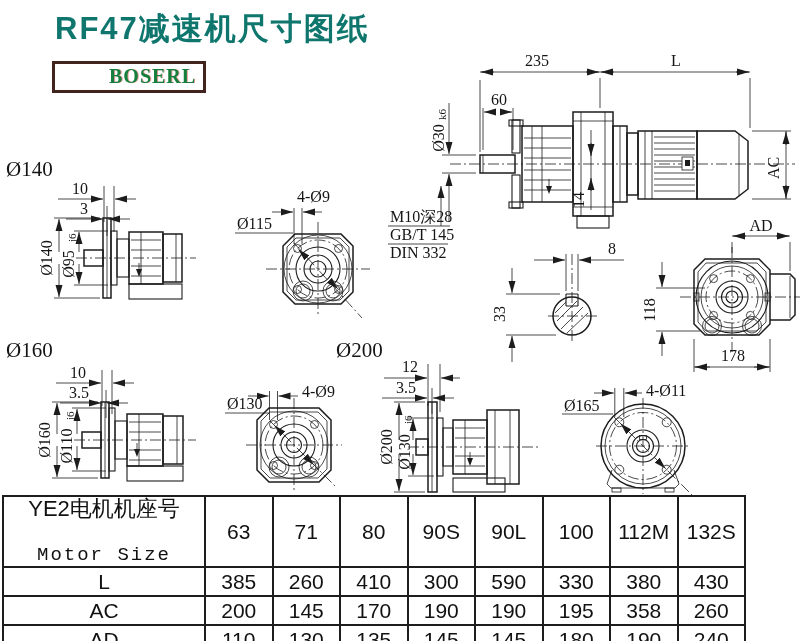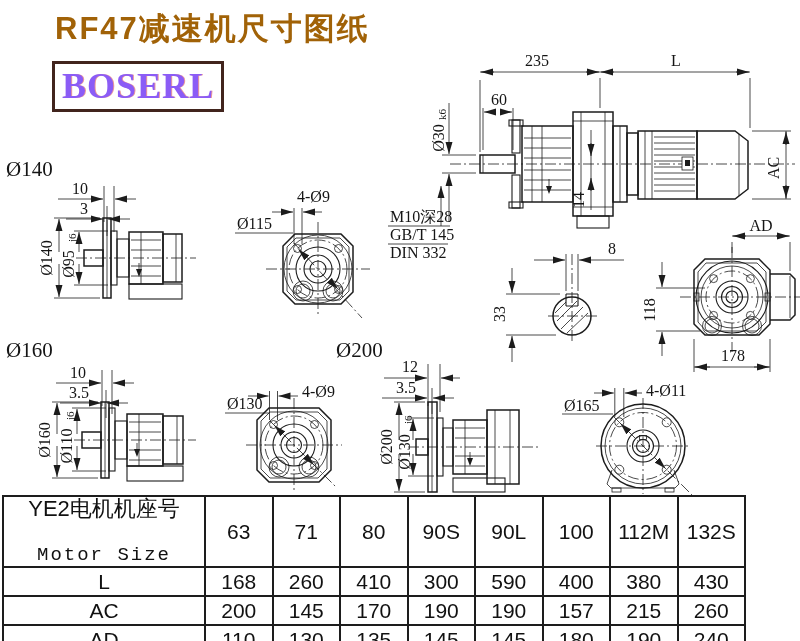--- a/index.html
+++ b/index.html
@@ -1,23 +1,23 @@
 <!DOCTYPE html>
 <html><head>
 <meta charset="utf-8">
 <style>
   html,body{margin:0;padding:0;background:#fff;}
   body{width:800px;height:641px;position:relative;overflow:hidden;
        font-family:"Liberation Sans",sans-serif;}
   .page-title{position:absolute;left:55px;top:8px;font-size:31px;font-weight:bold;
-       color:#a16207;letter-spacing:2px;font-family:"Liberation Sans",sans-serif;}
+       color:#0f766e;letter-spacing:2px;font-family:"Liberation Sans",sans-serif;}
   .logo-box{position:absolute;left:52px;top:61px;border:3px solid #41241d;
        background:#fff;padding:1px 7px 2px 7px;}
-  .logo-text{font-family:"Liberation Serif",serif;font-weight:bold;font-size:36px;
-       color:#8b5cf6;letter-spacing:1px;text-shadow:1px 0 0 rgba(210,30,30,.45);}
+  .logo-text{font-family:"Liberation Serif",serif;font-weight:bold;font-size:20px;
+       color:#15803d;letter-spacing:1px;text-shadow:1px 0 0 rgba(210,30,30,.45);margin-left:47px;}
   svg{position:absolute;left:0;top:0;}
   svg text{fill:#151515;font-family:"Liberation Serif",serif;}
   .dt{font-size:16px;}
   .dts{font-size:11px;}
   .lbl{font-size:21px;}
   .ol{stroke:#1c1c1c;stroke-width:1.5;fill:none;}
   .ml{stroke:#1c1c1c;stroke-width:1.1;fill:none;}
   .tl{stroke:#1c1c1c;stroke-width:0.8;fill:none;}
   .cl{stroke:#1c1c1c;stroke-width:0.8;fill:none;stroke-dasharray:11 3 2 3;}
   .solid{fill:#1c1c1c;stroke:none;}
@@ -433,38 +433,38 @@
     <td class="col-hd">71</td>
     <td class="col-hd">80</td>
     <td class="col-hd">90S</td>
     <td class="col-hd">90L</td>
     <td class="col-hd">100</td>
     <td class="col-hd">112M</td>
     <td class="col-hd">132S</td>
   </tr>
   <tr style="height:29px">
     <td>L</td>
-    <td>168</td>
+    <td>385</td>
     <td>260</td>
     <td>410</td>
     <td>300</td>
     <td>590</td>
-    <td>400</td>
+    <td>330</td>
     <td>380</td>
     <td>430</td>
   </tr>
   <tr style="height:29px">
     <td>AC</td>
     <td>200</td>
     <td>145</td>
     <td>170</td>
     <td>190</td>
     <td>190</td>
-    <td>157</td>
-    <td>215</td>
+    <td>195</td>
+    <td>358</td>
     <td>260</td>
   </tr>
   <tr style="height:29px">
     <td>AD</td>
     <td>110</td>
     <td>130</td>
     <td>135</td>
     <td>145</td>
     <td>145</td>
     <td>180</td>

